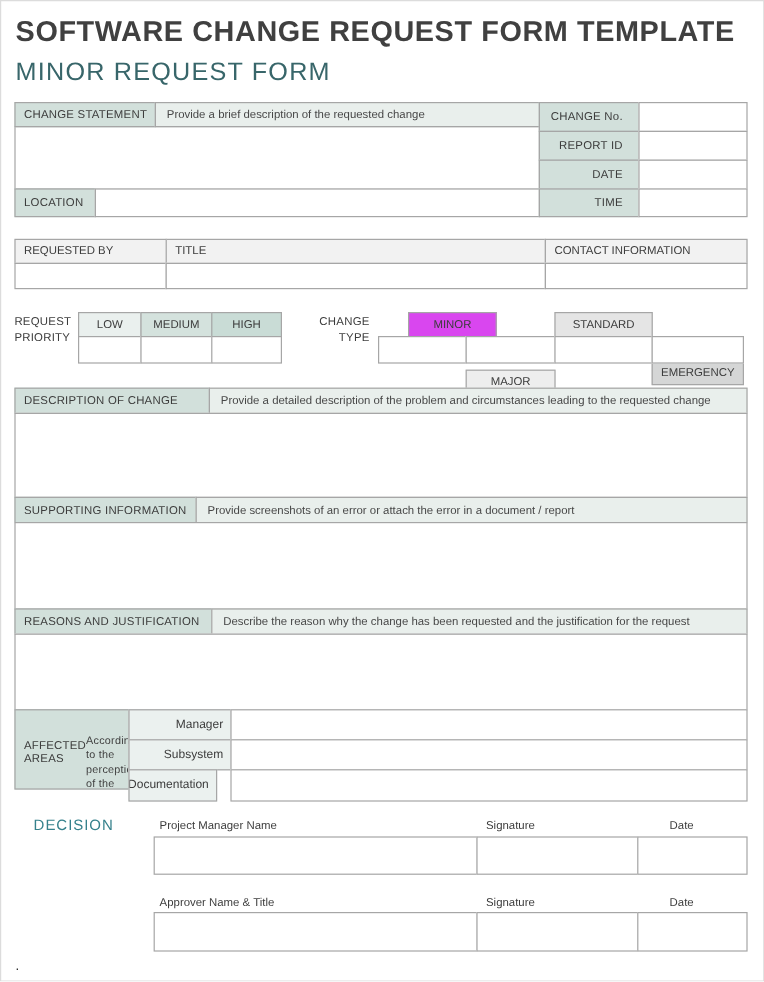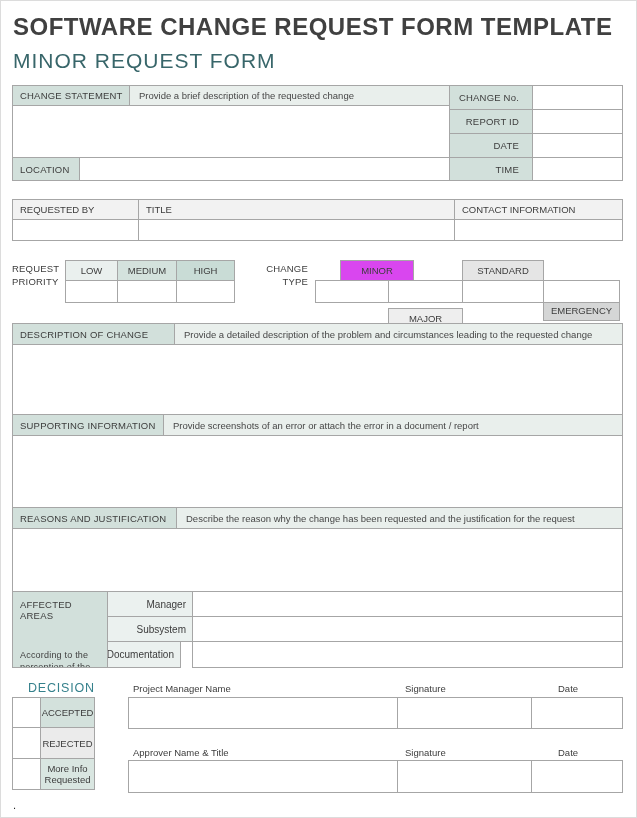--- a/index.html
+++ b/index.html
@@ -125,42 +125,34 @@
     <div class="cell input" style="left:0;top:21px;width:611px;height:73px"></div>
   </div>
 
   <div class="sec" style="left:12px;top:507px;width:611px;height:85px">
     <div class="cell lbl" style="left:0;top:0;width:165px;height:22px">REASONS AND JUSTIFICATION</div>
     <div class="cell hint" style="left:164px;top:0;width:447px;height:22px">Describe the reason why the change has been requested and the justification for the request</div>
     <div class="cell input" style="left:0;top:21px;width:611px;height:64px"></div>
   </div>
 
   <div class="sec" style="left:12px;top:591px;width:611px;height:77px">
-    <div class="cell lbl" style="left:0;top:0;width:96px;height:77px;align-items:flex-end;padding-top:7px;flex-direction:column">
+    <div class="cell lbl" style="left:0;top:0;width:96px;height:67px;align-items:center;padding-top:7px;flex-direction:row">
       <div class="area-title">AFFECTED AREAS</div>
       <div class="area-desc">According to the perception of the requester</div>
     </div>
     <div class="cell rowlbl" style="left:95px;top:0;width:86px;height:26px">Manager</div>
     <div class="cell input" style="left:180px;top:0;width:431px;height:26px"></div>
     <div class="cell rowlbl" style="left:95px;top:25px;width:86px;height:26px">Subsystem</div>
     <div class="cell input" style="left:180px;top:25px;width:431px;height:26px"></div>
     <div class="cell rowlbl" style="left:95px;top:50px;width:74px;height:27px">Documentation</div>
     <div class="cell input" style="left:180px;top:50px;width:431px;height:27px"></div>
   </div>
 
   <div class="decision-title">DECISION</div>
 
-  <div class="sec" style="left:12px;top:697px;width:83px;height:93px">
-    <div class="cell input" style="left:0;top:0;width:29px;height:31px"></div>
-    <div class="cell center" style="left: 28px; top: 0px; width: 55px; height: 31px; text-align: center; background-color: rgb(211, 225, 220);">ACCEPTED</div>
-    <div class="cell input" style="left:0;top:30px;width:29px;height:32px"></div>
-    <div class="cell center" style="left: 28px; top: 30px; width: 55px; height: 32px; text-align: center; background-color: rgb(235, 235, 235);">REJECTED</div>
-    <div class="cell input" style="left:0;top:61px;width:29px;height:32px"></div>
-    <div class="cell center" style="left: 28px; top: 61px; width: 55px; height: 32px; text-align: center; padding: 0px 3px; background-color: rgb(217, 230, 225);">More Info Requested</div>
-  </div>
 
   <div class="sig-hdr" style="left:133px;top:683px">Project Manager Name</div>
   <div class="sig-hdr" style="left:405px;top:683px">Signature</div>
   <div class="sig-hdr" style="left:558px;top:683px">Date</div>
   <div class="sec" style="left:128px;top:697px;width:495px;height:32px">
     <div class="cell input" style="left:0;top:0;width:270px;height:32px"></div>
     <div class="cell input" style="left:269px;top:0;width:135px;height:32px"></div>
     <div class="cell input" style="left:403px;top:0;width:92px;height:32px"></div>
   </div>
 

